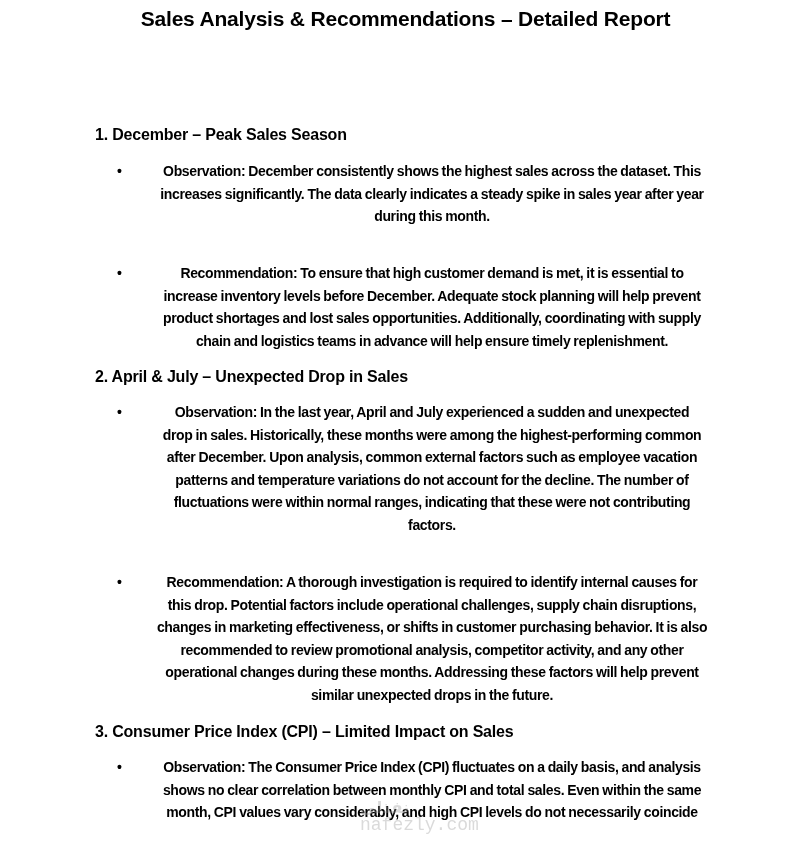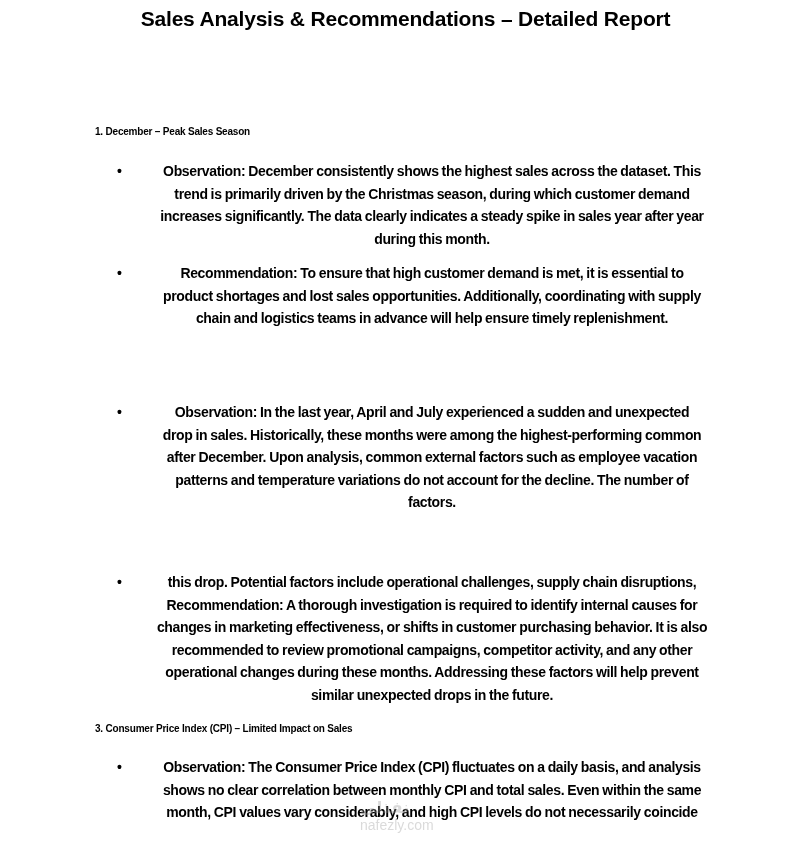--- a/index.html
+++ b/index.html
@@ -29,21 +29,21 @@
       width: 811px;
       text-align: center;
       font-size: 21px;
       font-weight: bold;
       letter-spacing: -0.2px;
       margin: 0;
     }
     .section-heading {
       position: absolute;
       left: 95px;
-      font-size: 10px;
+      font-size: 16px;
       font-weight: bold;
       margin: 0;
       letter-spacing: -0.2px;
       white-space: nowrap;
     }
     .bullet {
       position: absolute;
       left: 95px;
       width: 630px;
     }
@@ -79,73 +79,75 @@
       color: rgba(150,150,150,0.35);
       pointer-events: none;
     }
     .watermark .wm-arabic {
       font-size: 16px;
       font-weight: bold;
       line-height: 16px;
       display: block;
     }
     .watermark .wm-site {
-      font-size: 14px;
+      font-size: 18px;
       line-height: 18px;
       display: block;
-      font-family: Liberation Sans, sans-serif;
+      font-family: Liberation Mono, monospace;
     }
   </style>
 </head>
 <body>
 
 <div class="page">
 
   <h1 class="doc-title">Sales Analysis &amp; Recommendations – Detailed Report</h1>
 
   <h2 class="section-heading" style="top:126px;">1. December – Peak Sales Season</h2>
 
   <div class="bullet" style="top:160px;">
     <span class="bullet-dot">•</span>
     <div class="bullet-text">
       <span class="line">Observation: December consistently shows the highest sales across the dataset. This</span>
-      <span class="line">trend is primarily driven by the Christmas season, during which customer demand</span>
       <span class="line">increases significantly. The data clearly indicates a steady spike in sales year after year</span>
       <span class="line">during this month.</span>
     </div>
   </div>
 
   <div class="bullet" style="top:262px;">
     <span class="bullet-dot">•</span>
     <div class="bullet-text">
       <span class="line">Recommendation: To ensure that high customer demand is met, it is essential to</span>
+      <span class="line">increase inventory levels before December. Adequate stock planning will help prevent</span>
       <span class="line">product shortages and lost sales opportunities. Additionally, coordinating with supply</span>
       <span class="line">chain and logistics teams in advance will help ensure timely replenishment.</span>
     </div>
   </div>
 
+  <h2 class="section-heading" style="top:368px;">2. April &amp; July – Unexpected Drop in Sales</h2>
 
   <div class="bullet" style="top:401px;">
     <span class="bullet-dot">•</span>
     <div class="bullet-text">
       <span class="line">Observation: In the last year, April and July experienced a sudden and unexpected</span>
       <span class="line">drop in sales. Historically, these months were among the highest-performing common</span>
       <span class="line">after December. Upon analysis, common external factors such as employee vacation</span>
       <span class="line">patterns and temperature variations do not account for the decline. The number of</span>
+      <span class="line">fluctuations were within normal ranges, indicating that these were not contributing</span>
       <span class="line">factors.</span>
     </div>
   </div>
 
   <div class="bullet" style="top:571px;">
     <span class="bullet-dot">•</span>
     <div class="bullet-text">
+      <span class="line">Recommendation: A thorough investigation is required to identify internal causes for</span>
       <span class="line">this drop. Potential factors include operational challenges, supply chain disruptions,</span>
-      <span class="line">Recommendation: A thorough investigation is required to identify internal causes for</span>
       <span class="line">changes in marketing effectiveness, or shifts in customer purchasing behavior. It is also</span>
-      <span class="line">recommended to review promotional campaigns, competitor activity, and any other</span>
+      <span class="line">recommended to review promotional analysis, competitor activity, and any other</span>
       <span class="line">operational changes during these months. Addressing these factors will help prevent</span>
       <span class="line">similar unexpected drops in the future.</span>
     </div>
   </div>
 
   <h2 class="section-heading" style="top:723px;">3. Consumer Price Index (CPI) – Limited Impact on Sales</h2>
 
   <div class="bullet" style="top:756px;">
     <span class="bullet-dot">•</span>
     <div class="bullet-text">

